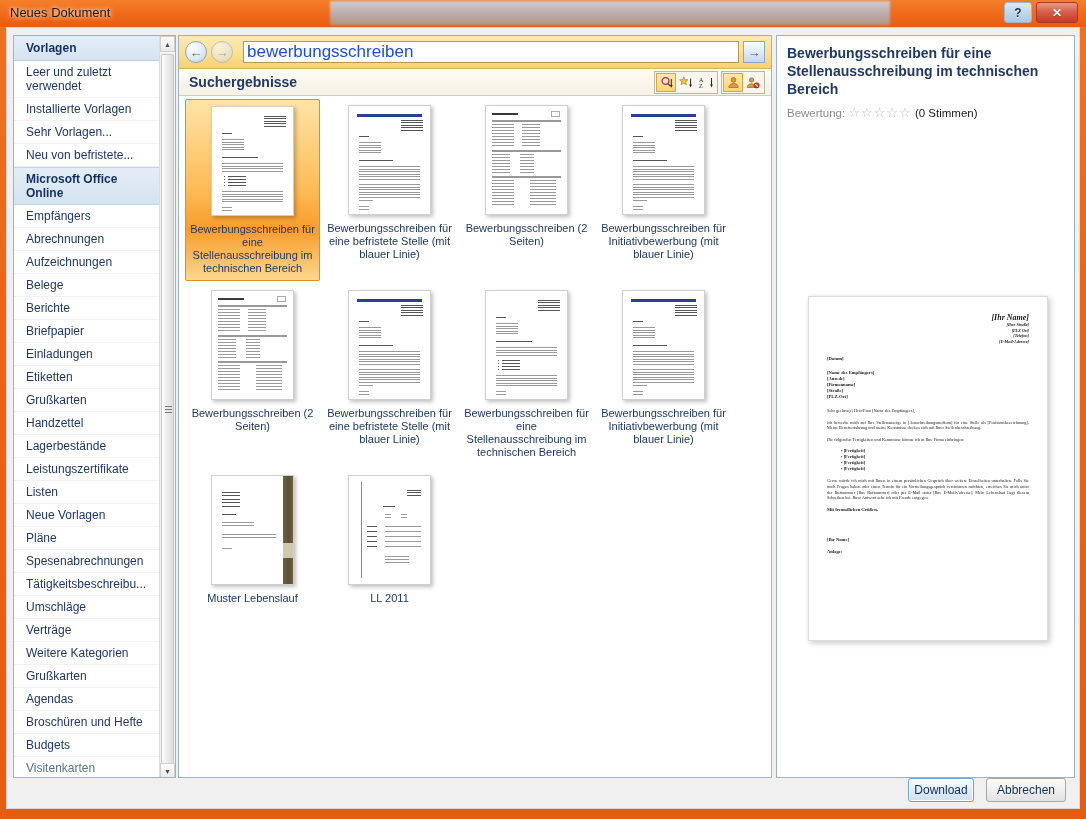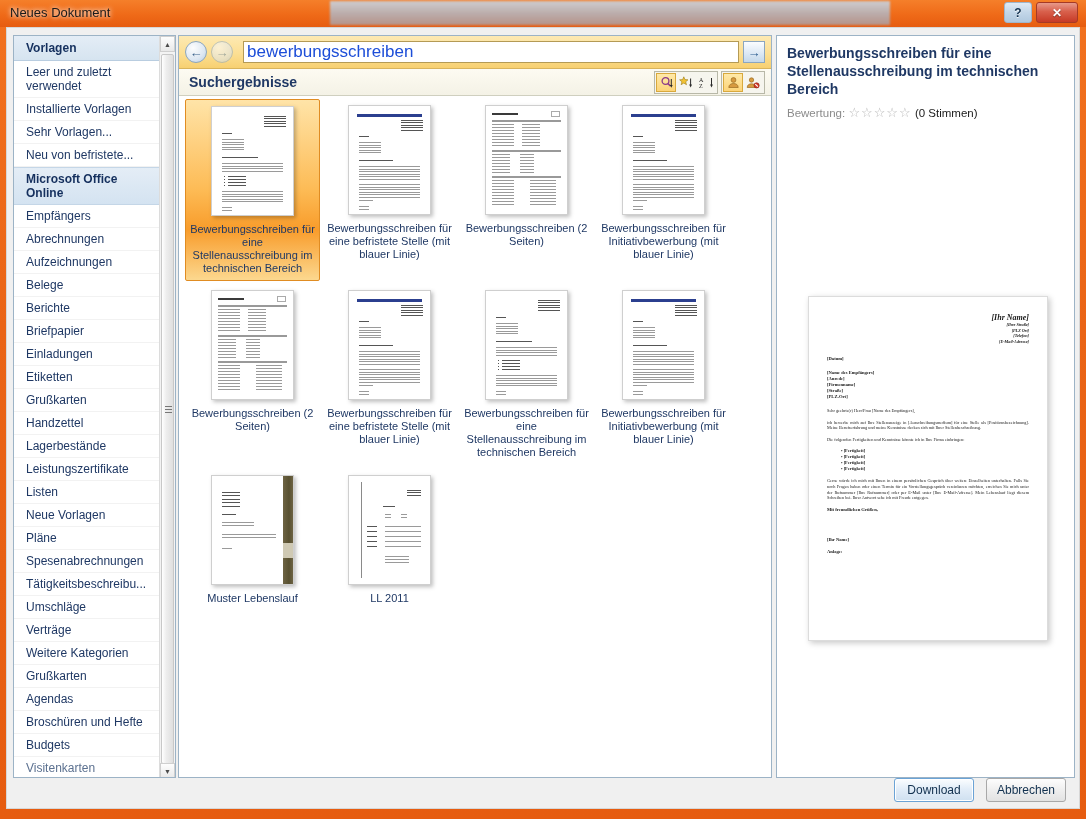--- a/index.html
+++ b/index.html
@@ -279,21 +279,21 @@
     position: absolute; left: 0; bottom: 0;
     width: 1074px; height: 36px;
   }
   .dlgbtn {
     position: absolute; top: 6px; height: 24px;
     font-size: 12px; color: #12314f;
     display: flex; align-items: center; justify-content: center;
     border-radius: 3px; cursor: default;
   }
   #btn-download {
-    right: 107px; width: 80px;
+    right: 107px; width: 66px;
     background: linear-gradient(180deg,#fbfdff,#e2edf8 45%,#cfe0f0);
     border: 1px solid #6ba3d6;
     box-shadow: 0 0 0 1px #ffffff inset;
   }
   #btn-cancel {
     right: 15px; width: 80px;
     background: linear-gradient(180deg,#fdfdfd,#f0f0f0 45%,#e2e2e2);
     border: 1px solid #a8a8a8;
   }
 </style>

